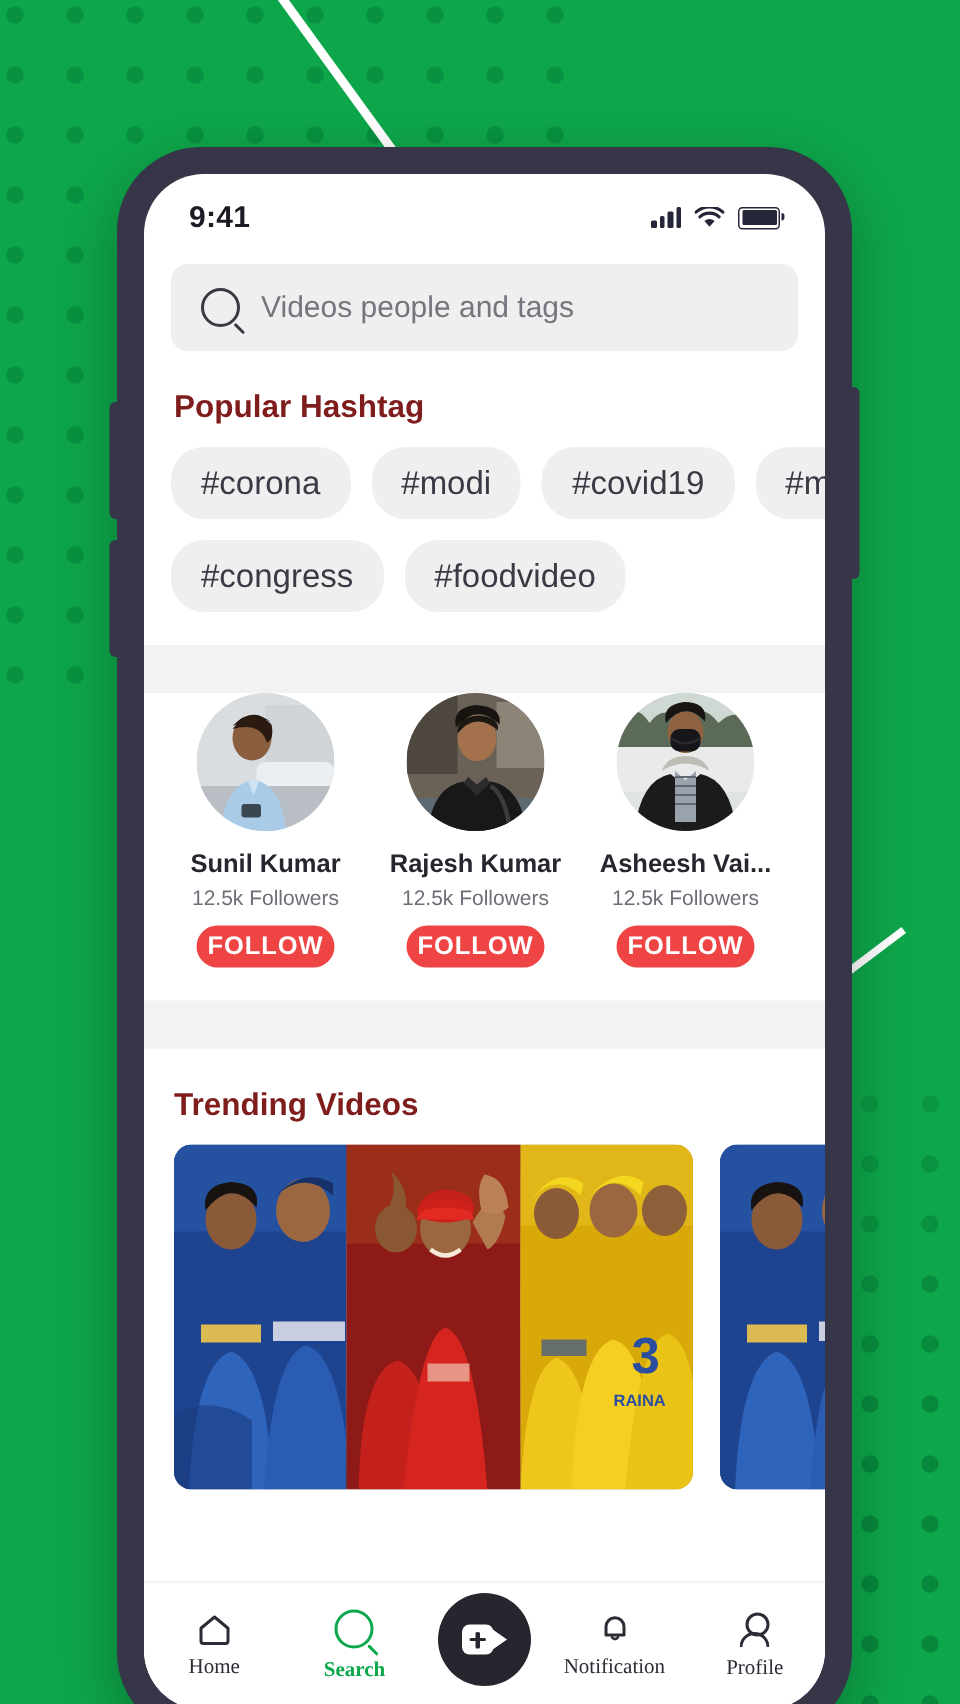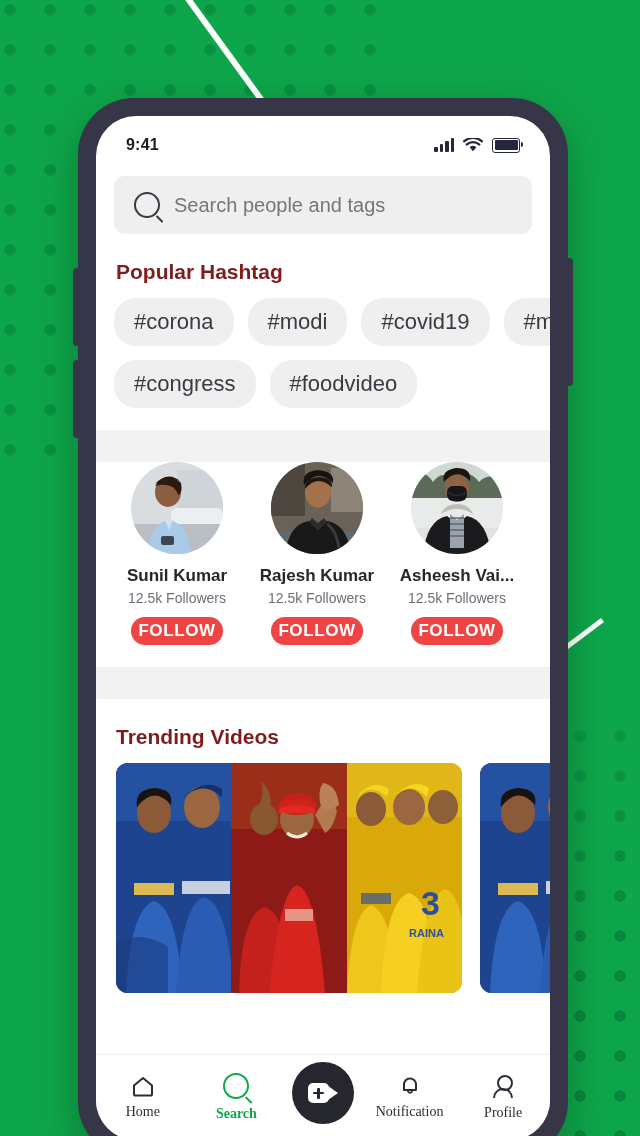--- a/index.html
+++ b/index.html
@@ -45,21 +45,21 @@
   .pwr{right:-5px;top:160px;width:7px;height:128px;border-radius:0 4px 4px 0;}
 
   #screen{
     position:absolute;left:18px;top:18px;width:454px;height:1024px;
     background:#ffffff;border-radius:40px;overflow:hidden;
   }
 
   
   .statusbar{height:52px;display:flex;align-items:center;
     justify-content:space-between;padding:6px 30px 0 30px;box-sizing:border-box;}
-  .clock{font-size:16px;font-weight:bold;color:#1B1B24;letter-spacing:.2px;}
+  .clock{font-size:20px;font-weight:bold;color:#1B1B24;letter-spacing:.2px;}
   .status-icons{display:flex;align-items:center;gap:9px;}
   .bars{display:flex;align-items:flex-end;gap:2px;height:14px;}
   .bars i{display:block;width:3.5px;background:#26263a;border-radius:1px;}
   .bars i:nth-child(1){height:5px}.bars i:nth-child(2){height:8px}
   .bars i:nth-child(3){height:11px}.bars i:nth-child(4){height:14px}
   .batt{width:26px;height:13px;border:1.6px solid #26263a;border-radius:3px;position:relative;}
   .batt::after{content:"";position:absolute;right:-4px;top:3.5px;width:2.5px;height:5px;
     background:#26263a;border-radius:0 2px 2px 0;}
   .batt i{position:absolute;left:1.5px;top:1.5px;bottom:1.5px;right:1.5px;background:#26263a;border-radius:1px;}
 
@@ -167,21 +167,21 @@
         <span class="batt">
             <i></i>
           </span>
       </div>
     </div>
 
     <div class="appbody">
 
       <div class="searchbar">
         <span class="mag"></span>
-        <span class="search-ph">Search people and tags</span>
+        <span class="search-ph">Videos people and tags</span>
       </div>
 
       <div class="section">
         <div class="section-title">Popular Hashtag</div>
         <div class="tagrow">
           <div class="tag">#corona</div>
           <div class="tag">#modi</div>
           <div class="tag">#covid19</div>
           <div class="tag">#modi</div>
         </div>

